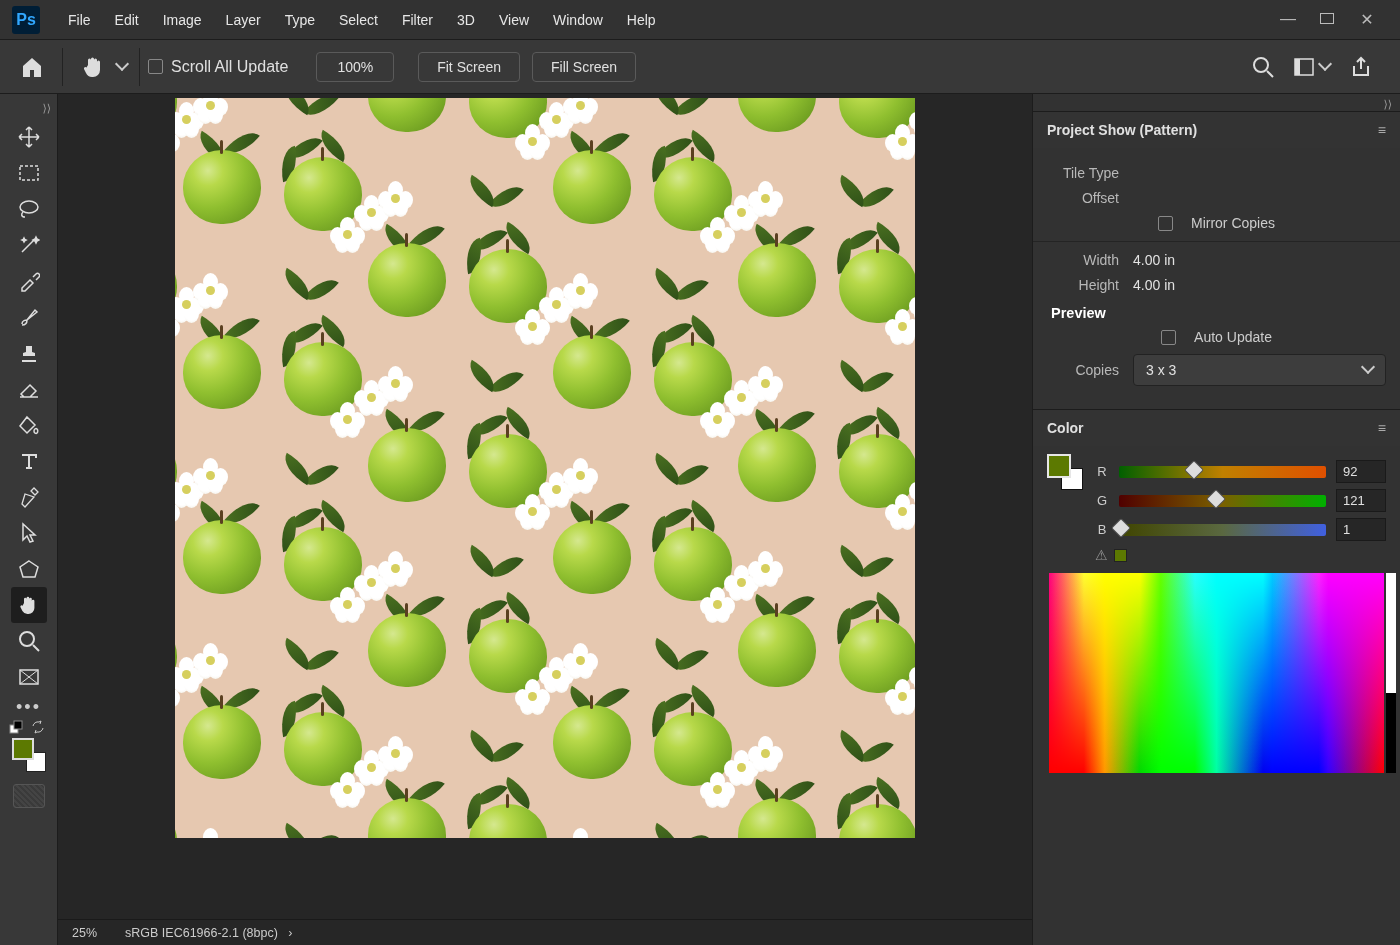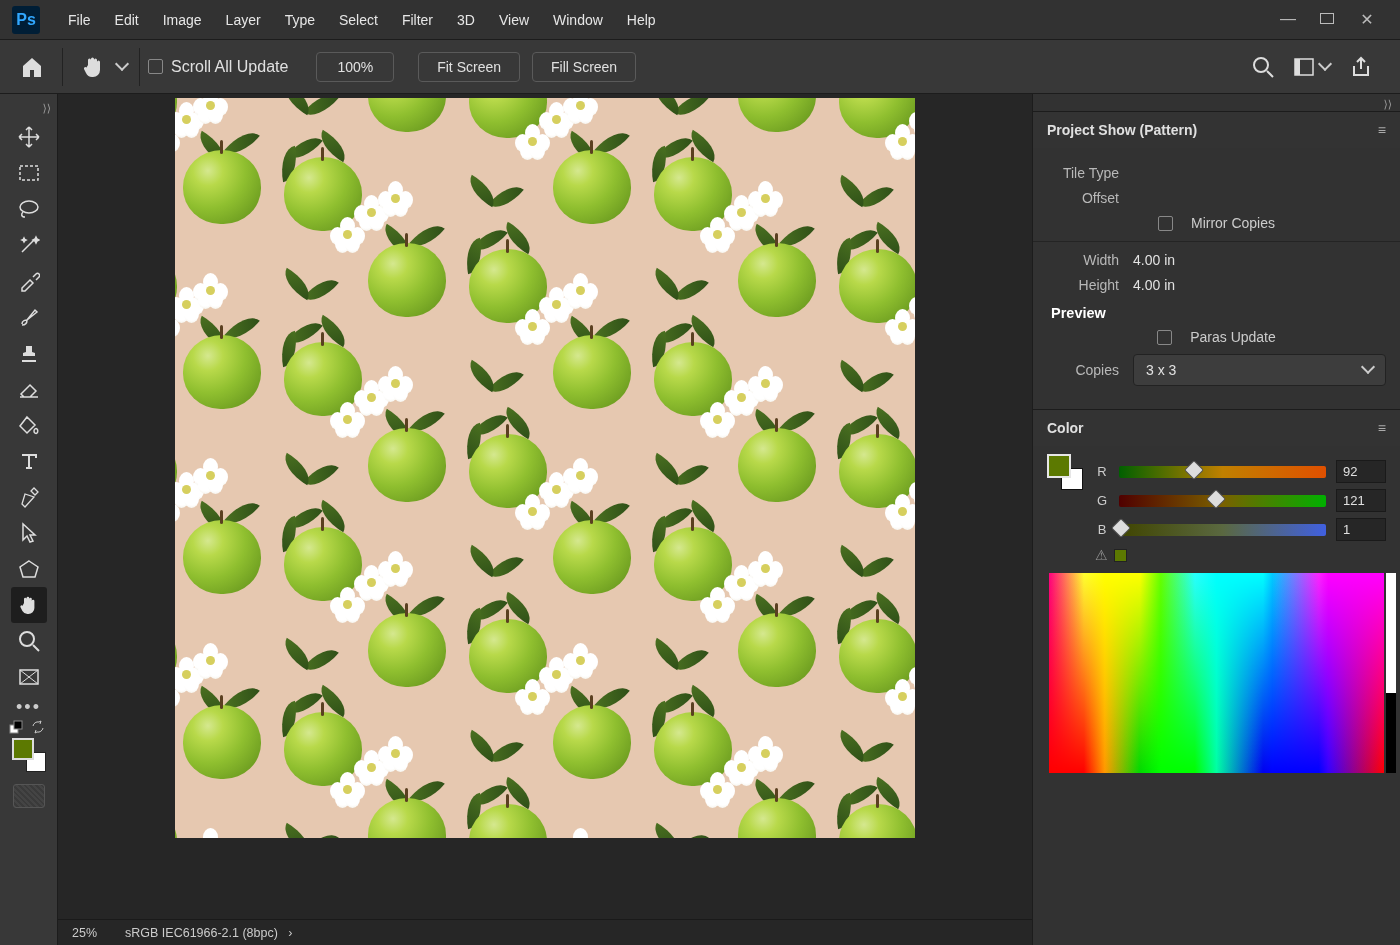--- a/index.html
+++ b/index.html
@@ -895,21 +895,21 @@
           <span class="lbl">Width</span>
           <span class="val">4.00 in</span>
         </div>
         <div class="prow">
           <span class="lbl">Height</span>
           <span class="val">4.00 in</span>
         </div>
         <div class="sect">Preview</div>
         <div class="chk-row">
           <span class="chk"></span>
-          <span>Paras Update</span>
+          <span>Auto Update</span>
         </div>
         <div class="prow">
           <span class="lbl">Copies</span>
           <div class="sel">
             <span>3 x 3</span>
               <span class="chev"></span>
           </div>
         </div>
       </div>
     </div>

